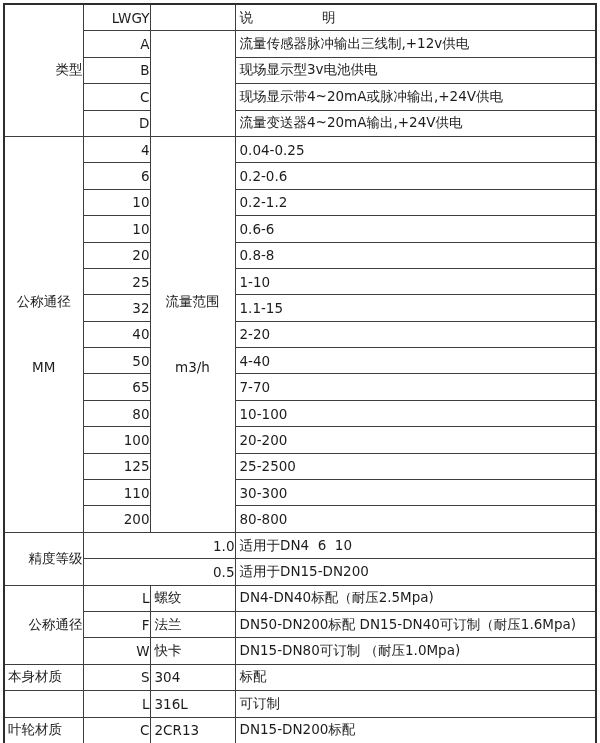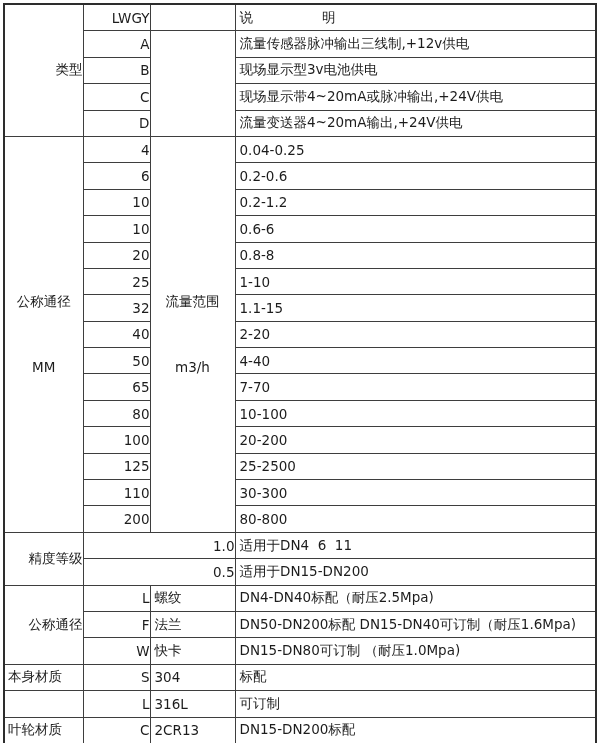--- a/index.html
+++ b/index.html
@@ -127,21 +127,21 @@
     <td class="l">30-300</td>
   </tr>
   <tr>
     <td class="c">200</td>
     <td class="l">80-800</td>
   </tr>
 
   <tr>
     <td class="c" rowspan="2">精度等级</td>
     <td class="c" colspan="2">1.0</td>
-    <td class="l">适用于DN4  6  11</td>
+    <td class="l">适用于DN4  6  10</td>
   </tr>
   <tr>
     <td class="c" colspan="2">0.5</td>
     <td class="l">适用于DN15-DN200</td>
   </tr>
 
   <tr>
     <td class="c" rowspan="3">公称通径</td>
     <td class="c">L</td>
     <td class="l">螺纹</td>

